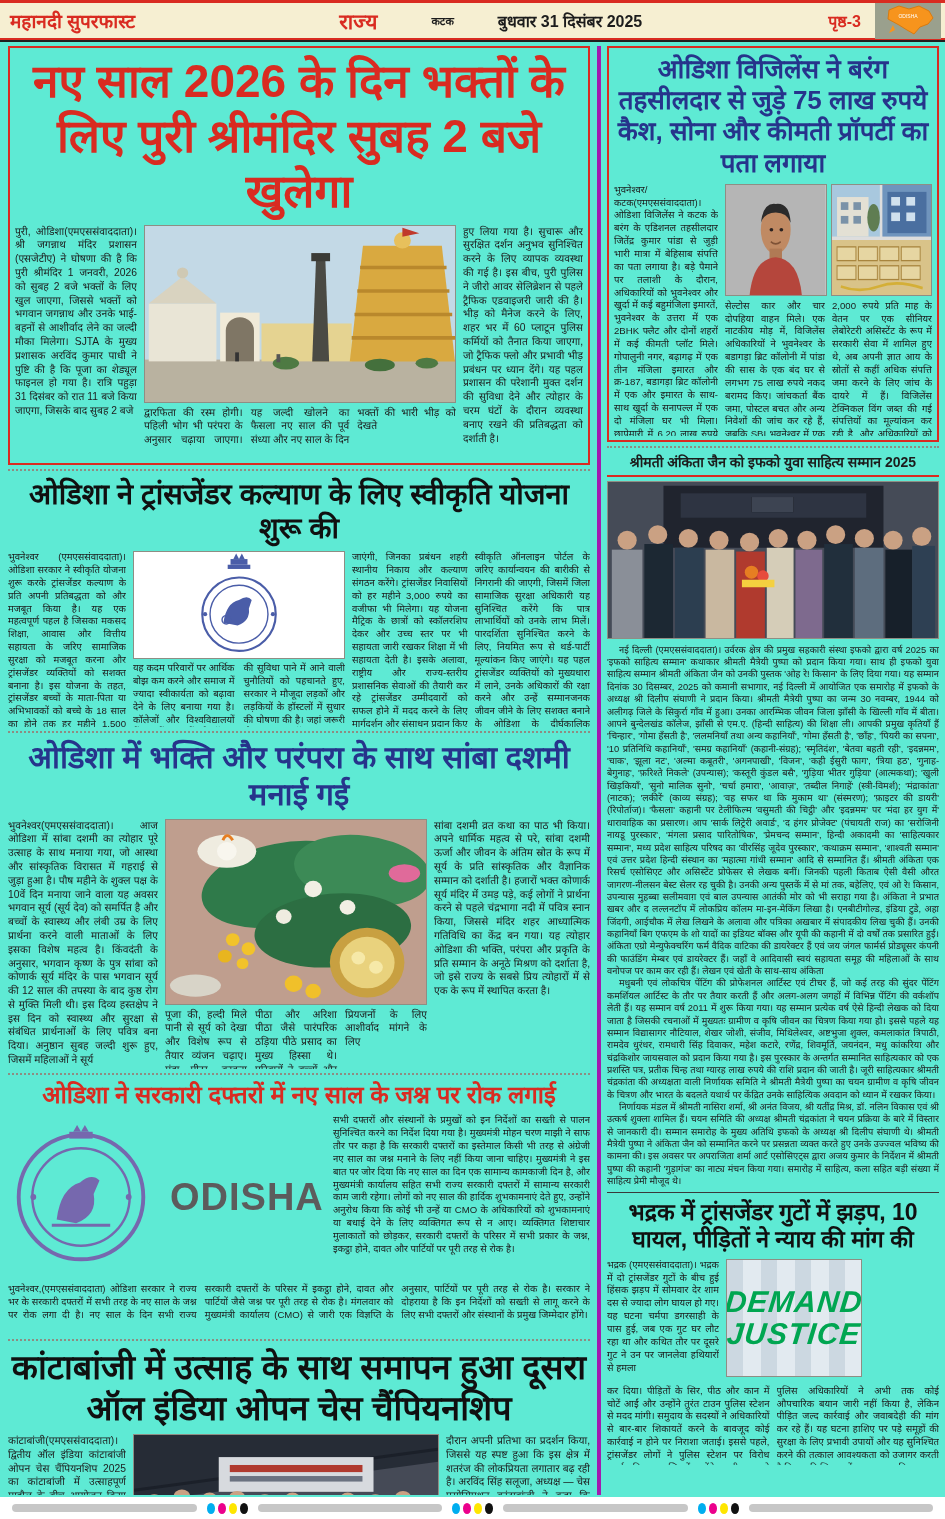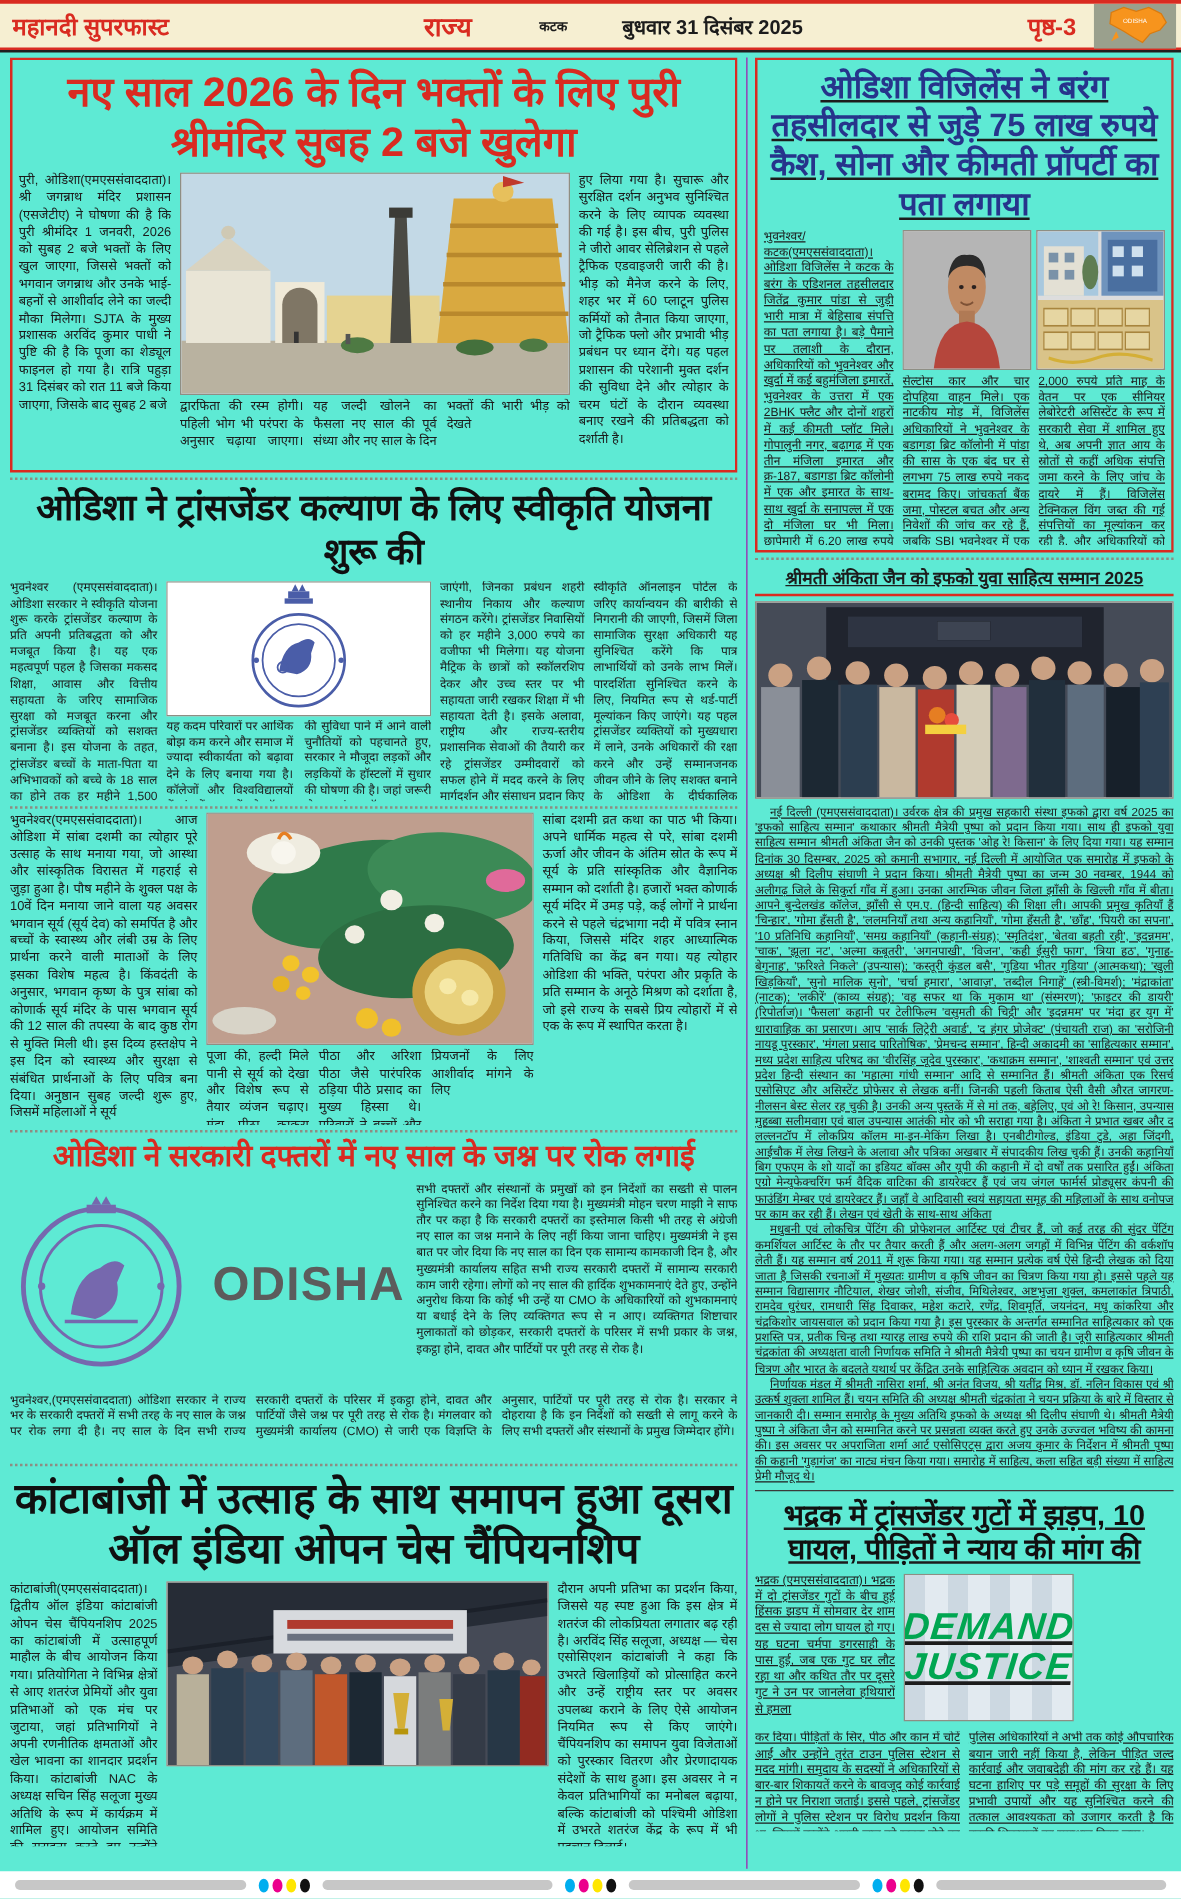--- a/index.html
+++ b/index.html
@@ -13,48 +13,48 @@
         display:flex; flex-direction:column; overflow:hidden;}
 
   
   .masthead{height:40px; flex:0 0 40px; background:var(--cream);
     border-top:3px solid var(--red); border-bottom:2px solid var(--red);
     display:flex; align-items:center; padding:0 4px 0 10px; gap:14px;}
   .masthead .paper{color:var(--red); font-weight:bold; font-size:19px;}
   .masthead .section{color:var(--red); font-weight:bold; font-size:21px; margin-left:190px;}
   .masthead .city{font-weight:bold; font-size:11px; margin-left:40px;}
   .masthead .date{font-weight:bold; font-size:16px; margin-left:30px;}
-  .masthead .pageno{color:var(--red); font-weight:bold; font-size:19px; margin-left:auto;}
+  .masthead .pageno{color:var(--red); font-weight:bold; font-size:16px; margin-left:auto;}
   .mapbox{width:66px; height:36px; flex:0 0 66px;}
   .black-rule{height:2px; background:#1f1f1f; flex:0 0 2px;}
 
   
   .main{flex:1 1 auto; display:flex; padding:4px 6px 2px 8px; gap:7px; overflow:hidden;}
   .col-left{width:582px; flex:0 0 582px; display:flex; flex-direction:column; overflow:hidden;}
   .col-right{flex:1 1 auto; display:flex; flex-direction:column; overflow:hidden;
-             border-left:1px solid #a21caf; padding-left:6px;text-decoration:underline;}
+             border-left:4px solid #a21caf; padding-left:6px;}
   .sep{border-top:2px dotted #8d8d82; margin:4px 0 3px 0; flex:0 0 auto;}
   .sep-solid{border-top:1.5px solid #3a3a3a; margin:4px 0 3px 0; flex:0 0 auto;}
 
   
   .hl{text-align:center; font-weight:bold; line-height:1.2; padding:3px 2px 5px 2px;}
   .hl.red{color:var(--red);} .hl.blue{color:var(--blue);} .hl.black{color:#101010;}
   .subhl{text-align:center; font-weight:bold; font-size:14px; padding:1px 0 4px 0;
          border-bottom:2.5px solid var(--red); margin-bottom:4px;}
   .bt{font-size:10.3px; line-height:1.34; text-align:justify; color:#1b1b1b;}
   .cols{display:flex; gap:7px;}
   .c{flex:1 1 0; overflow:hidden;}
   .img{border:1px solid #8e8e84; overflow:hidden; background:#ccc;}
   .img svg{display:block; width:100%; height:100%;}
   .strip3{column-count:3; column-gap:8px; margin-top:3px; overflow:hidden;}
   .strip2{column-count:2; column-gap:9px; margin-top:3px; overflow:hidden;}
   .box-red{border:2.5px solid var(--red); padding:3px 5px 4px 5px;}
 
   
-  .hA{font-size:33px;} .bodyA{height:234px; overflow:hidden;}
+  .hA{font-size:46px;} .bodyA{height:234px; overflow:hidden;}
   .hF{font-size:26px;} .bodyF{height:252px; overflow:hidden;}
   .hB{font-size:29px;} .bodyB{height:176px; overflow:hidden;}
   .hG{font-size:25px;} .bodyG{font-size:9.3px; line-height:1.33; text-align:justify; overflow:hidden;}
   .bodyG p{text-indent:12px;}
   .hC{font-size:31px;} .bodyC{height:250px; overflow:hidden;}
   .hD{font-size:24px;} .bodyD{height:166px; overflow:hidden;}
   .hE{font-size:34px;} .bodyE{height:212px; overflow:hidden;}
   .hH{font-size:23px;} .bodyH{height:122px; overflow:hidden;}
   .sz9{font-size:9.6px;}
 
@@ -159,20 +159,21 @@
             <p class="strip2">यह कदम परिवारों पर आर्थिक बोझ कम करने और समाज में ज्यादा स्वीकार्यता को बढ़ावा देने के लिए बनाया गया है। कॉलेजों और विश्वविद्यालयों में ट्रांसजेंडर छात्रों को हॉस्टल की सुविधा पाने में आने वाली चुनौतियों को पहचानते हुए, सरकार ने मौजूदा लड़कों और लड़कियों के हॉस्टलों में सुधार की घोषणा की है। जहां जरूरी होगा, वहां नए हॉस्टल बनाए</p>
           </div>
           <p class="c">जाएंगी, जिनका प्रबंधन शहरी स्थानीय निकाय और कल्याण संगठन करेंगे। ट्रांसजेंडर निवासियों को हर महीने 3,000 रुपये का वजीफा भी मिलेगा। यह योजना मैट्रिक के छात्रों को स्कॉलरशिप देकर और उच्च स्तर पर भी सहायता जारी रखकर शिक्षा में भी सहायता देती है। इसके अलावा, राष्ट्रीय और राज्य-स्तरीय प्रशासनिक सेवाओं की तैयारी कर रहे ट्रांसजेंडर उम्मीदवारों को सफल होने में मदद करने के लिए मार्गदर्शन और संसाधन प्रदान किए जाएंगे।</p>
           <p class="c">स्वीकृति ऑनलाइन पोर्टल के जरिए कार्यान्वयन की बारीकी से निगरानी की जाएगी, जिसमें जिला सामाजिक सुरक्षा अधिकारी यह सुनिश्चित करेंगे कि पात्र लाभार्थियों को उनके लाभ मिलें। पारदर्शिता सुनिश्चित करने के लिए, नियमित रूप से थर्ड-पार्टी मूल्यांकन किए जाएंगे। यह पहल ट्रांसजेंडर व्यक्तियों को मुख्यधारा में लाने, उनके अधिकारों की रक्षा करने और उन्हें सम्मानजनक जीवन जीने के लिए सशक्त बनाने के ओडिशा के दीर्घकालिक दृष्टिकोण को दर्शाती है।</p>
         </div>
       </section>
 
       <div class="sep"></div>
 
       <section>
+        <h2 class="hl blue hC">ओडिशा में भक्ति और परंपरा के साथ सांबा दशमी मनाई गई</h2>
         <div class="cols bt bodyC">
           <p class="c" style="flex:0 0 150px">भुवनेश्वर(एमएससंवाददाता)। आज ओडिशा में सांबा दशमी का त्योहार पूरे उत्साह के साथ मनाया गया, जो आस्था और सांस्कृतिक विरासत में गहराई से जुड़ा हुआ है। पौष महीने के शुक्ल पक्ष के 10वें दिन मनाया जाने वाला यह अवसर भगवान सूर्य (सूर्य देव) को समर्पित है और बच्चों के स्वास्थ्य और लंबी उम्र के लिए प्रार्थना करने वाली माताओं के लिए इसका विशेष महत्व है। किंवदंती के अनुसार, भगवान कृष्ण के पुत्र सांबा को कोणार्क सूर्य मंदिर के पास भगवान सूर्य की 12 साल की तपस्या के बाद कुष्ठ रोग से मुक्ति मिली थी। इस दिव्य हस्तक्षेप ने इस दिन को स्वास्थ्य और सुरक्षा से संबंधित प्रार्थनाओं के लिए पवित्र बना दिया। अनुष्ठान सुबह जल्दी शुरू हुए, जिसमें महिलाओं ने सूर्य</p>
           <div style="flex:0 0 262px; overflow:hidden">
             <div class="img" style="height:186px">
               <svg viewBox="0 0 265 200" preserveAspectRatio="none">
                 <rect width="265" height="200" fill="#bf9e8e"></rect>
                 <ellipse cx="120" cy="70" rx="85" ry="45" fill="#2f7a4a" transform="rotate(-12 120 70)"></ellipse>
                 <ellipse cx="200" cy="55" rx="70" ry="38" fill="#3c8a56" transform="rotate(8 200 55)"></ellipse>
                 <ellipse cx="170" cy="120" rx="80" ry="40" fill="#2c6e42" transform="rotate(-5 170 120)"></ellipse>
                 <ellipse cx="62" cy="34" rx="30" ry="18" fill="#efece0"></ellipse>

